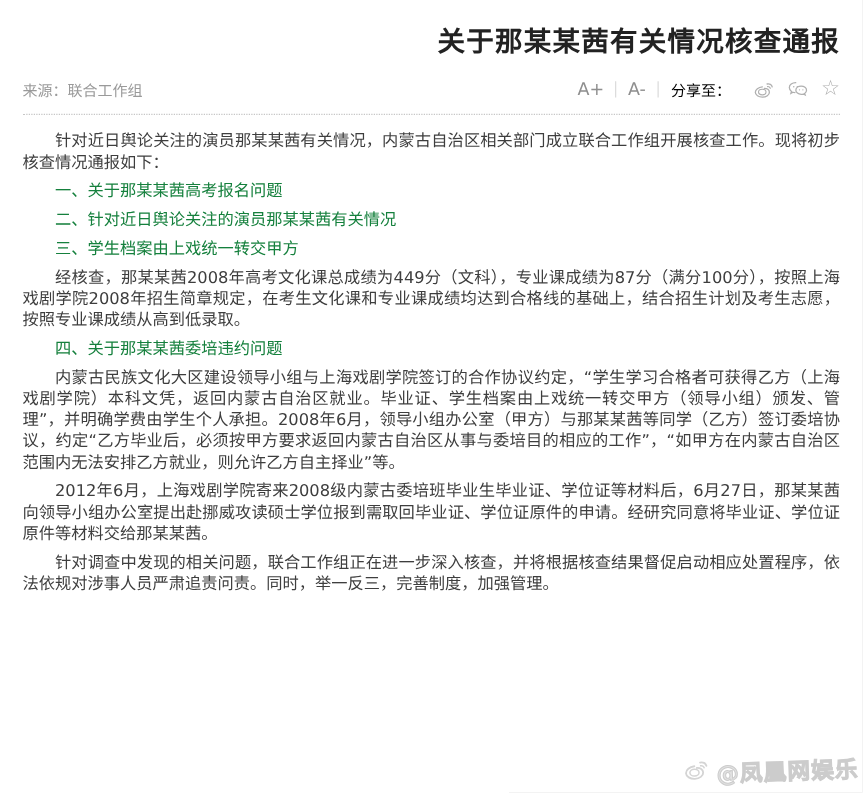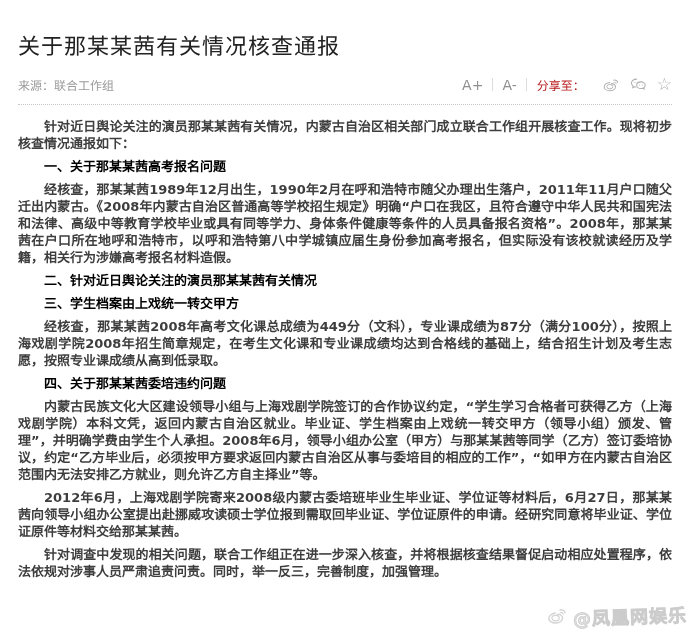--- a/index.html
+++ b/index.html
@@ -7,59 +7,59 @@
   .page {
     width: 690px; height: 634px;
     background: #ffffff;
     position: relative;
     overflow: hidden;
     font-family: "DejaVu Sans", "Liberation Sans", sans-serif;
   }
   .article { padding: 0 18px; }
 
   .title {
-    margin-top: 28px;
-    text-align: left;
+    margin-top: 15px;
+    text-align: right;
     font-size: 22px;
-    font-weight: 400;
+    font-weight: 700;
     color: #222222;
     letter-spacing: 1px;
   }
 
   .meta-row {
     margin-top: 15px;
     display: flex;
     justify-content: space-between;
     align-items: center;
     font-size: 12px;
     color: #9a9a9a;
   }
   .meta-left { display: flex; align-items: center; flex-direction: column; }
   .meta-left .pair { margin-right: 14px; white-space: nowrap; }
   .meta-actions { display: flex; align-items: center; }
   .font-btn {
     font-size: 14px; color: #8f8f8f; cursor: pointer;
     padding: 0 9px; line-height: 16px;
   }
   .v-sep { width: 1px; height: 13px; background: #dcdcdc; }
-  .share-label { margin: 0 8px 0 10px; color: #b91c1c; }
+  .share-label { margin: 0 8px 0 10px; color: #000000; }
   .share-icon { display: inline-flex; align-items: center; margin-left: 9px; cursor: pointer; }
   .star-glyph { font-size: 17px; color: #b0b0b0; line-height: 17px; }
 
   .dotted-sep { border-bottom: 1px dotted #c6c6c6; margin-top: 10px; }
 
   .content {
     margin-top: 13px;
     font-size: 13px;
     line-height: 17px;
     color: #3e3e3e;
     text-align: justify;
   }
-  .content p { text-indent: 2em; margin-bottom: 6px; font-weight: bold; }
-  .content p.heading { margin-bottom: 6px; color: #000000; }
+  .content p { text-indent: 2em; margin-bottom: 6px; }
+  .content p.heading { margin-bottom: 6px; color: #15803d; }
 
   .watermark {
     position: absolute;
     right: 3px; bottom: 5px;
     display: flex; align-items: center; gap: 3px;
     transform: rotate(-2deg);
     pointer-events: none;
   }
   .watermark-text {
     font-size: 18px;
@@ -110,21 +110,20 @@
           </span>
       </div>
     </div>
 
     <div class="dotted-sep"></div>
 
     <div class="content">
       <p>针对近日舆论关注的演员那某某茜有关情况，内蒙古自治区相关部门成立联合工作组开展核查工作。现将初步核查情况通报如下：</p>
 
       <p class="heading">一、关于那某某茜高考报名问题</p>
-      <p>经核查，那某某茜1989年12月出生，1990年2月在呼和浩特市随父办理出生落户，2011年11月户口随父迁出内蒙古。《2008年内蒙古自治区普通高等学校招生规定》明确“户口在我区，且符合遵守中华人民共和国宪法和法律、高级中等教育学校毕业或具有同等学力、身体条件健康等条件的人员具备报名资格”。2008年，那某某茜在户口所在地呼和浩特市，以呼和浩特第八中学城镇应届生身份参加高考报名，但实际没有该校就读经历及学籍，相关行为涉嫌高考报名材料造假。</p>
 
       <p class="heading">二、针对近日舆论关注的演员那某某茜有关情况</p>
 
       <p class="heading">三、学生档案由上戏统一转交甲方</p>
       <p>经核查，那某某茜2008年高考文化课总成绩为449分（文科），专业课成绩为87分（满分100分），按照上海戏剧学院2008年招生简章规定，在考生文化课和专业课成绩均达到合格线的基础上，结合招生计划及考生志愿，按照专业课成绩从高到低录取。</p>
 
       <p class="heading">四、关于那某某茜委培违约问题</p>
       <p>内蒙古民族文化大区建设领导小组与上海戏剧学院签订的合作协议约定，“学生学习合格者可获得乙方（上海戏剧学院）本科文凭，返回内蒙古自治区就业。毕业证、学生档案由上戏统一转交甲方（领导小组）颁发、管理”，并明确学费由学生个人承担。2008年6月，领导小组办公室（甲方）与那某某茜等同学（乙方）签订委培协议，约定“乙方毕业后，必须按甲方要求返回内蒙古自治区从事与委培目的相应的工作”，“如甲方在内蒙古自治区范围内无法安排乙方就业，则允许乙方自主择业”等。</p>
       <p>2012年6月，上海戏剧学院寄来2008级内蒙古委培班毕业生毕业证、学位证等材料后，6月27日，那某某茜向领导小组办公室提出赴挪威攻读硕士学位报到需取回毕业证、学位证原件的申请。经研究同意将毕业证、学位证原件等材料交给那某某茜。</p>
 

